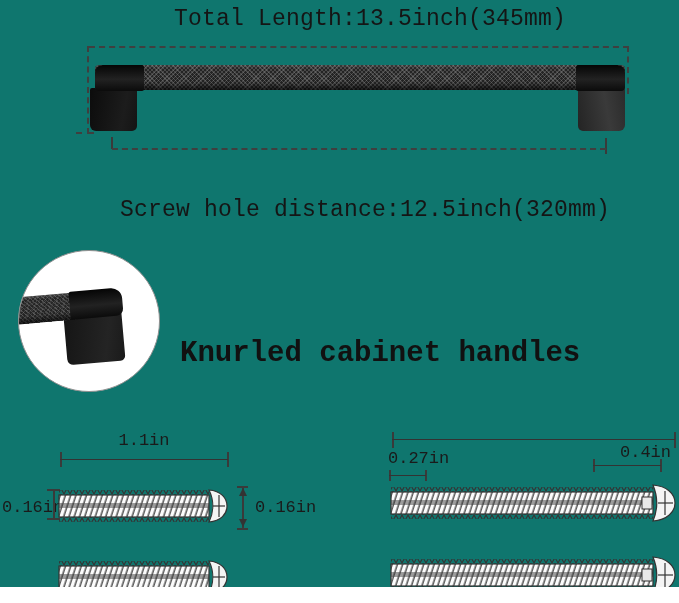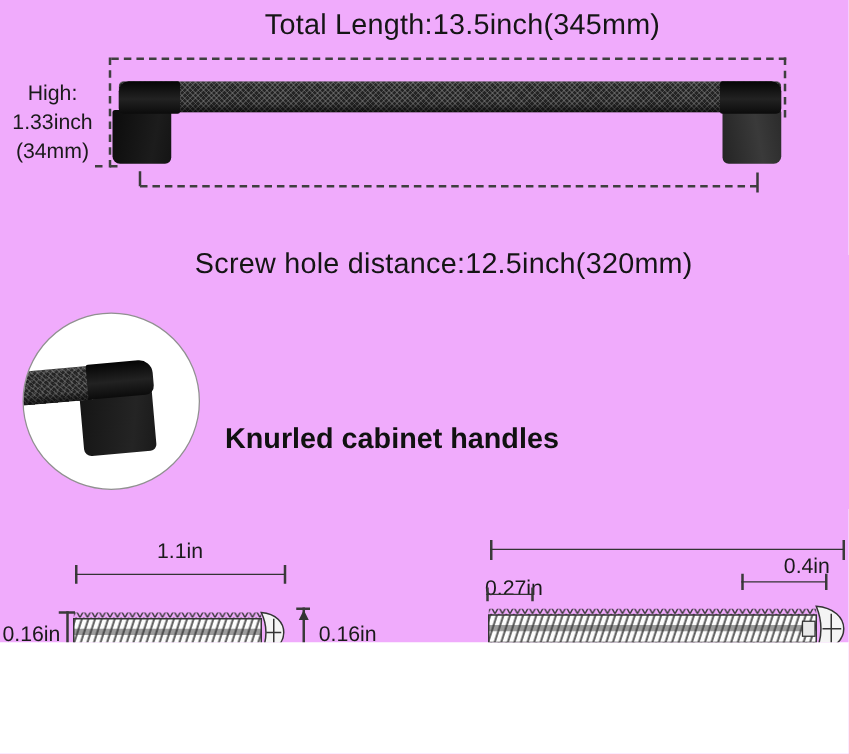--- a/index.html
+++ b/index.html
@@ -1,24 +1,24 @@
 <!DOCTYPE html>
 <html><head>
 <meta charset="utf-8">
 <style>
   html,body{margin:0;padding:0;background:#fff;}
   #stage{
-    position:relative; width:679px; height:514px; background:#f0abfc;
-    font-family:Liberation Sans, sans-serif; color:#111;
+    position:relative; width:679px; height:587px; background:#0f766e;
+    font-family:Liberation Mono, monospace; color:#111;
     overflow:hidden;
   }
   .abs{position:absolute;}
   .big-label{font-size:23px; letter-spacing:.2px; color:#151515; white-space:nowrap;}
   .small-label{font-size:17px; color:#1a1a1a; white-space:nowrap;}
-  .heading{font-size:23px; font-weight:bold; color:#111; white-space:nowrap;}
+  .heading{font-size:29px; font-weight:bold; color:#111; white-space:nowrap;}
   .center{text-align:center;}
 
   
   .dash-h{border-top:2px dashed #3f3f3f; height:0;}
   .dash-v{border-left:2px dashed #3f3f3f; width:0;}
   .tick-v{width:2px; background:#3a3a3a;}
   .tick-h{height:2px; background:#3a3a3a;}
   .dim-line{height:0; border-top:1.6px solid #333;}
 
   
@@ -60,25 +60,20 @@
     </defs>
   </svg>
 
   <div class="abs big-label center" style="left:160px; top:6px; width:420px;">Total Length:13.5inch(345mm)</div>
 
   <div class="abs dash-h" style="left:89px; top:46px; width:540px;"></div>
   <div class="abs dash-v" style="left:87px; top:46px; height:88px;"></div>
   <div class="abs dash-v" style="left:627px; top:46px; height:48px;"></div>
   <div class="abs dash-h" style="left:76px; top:132px; width:18px;"></div>
 
-  <div class="abs small-label center" style="left:0px; top:63px; width:84px; line-height:23px;">
-    <div>High:</div>
-    <div>1.33inch</div>
-    <div>(34mm)</div>
-  </div>
 
   <div class="abs foot-l" style="left:90px; top:88px; width:47px; height:43px;"></div>
   <div class="abs foot-r" style="left:578px; top:88px; width:47px; height:43px;"></div>
   <div class="abs knurl" style="left:95px; top:65px; width:530px; height:25px; border-radius:4px;"></div>
   <div class="abs cap" style="left:95px; top:64.5px; width:49px; height:26px; border-radius:8px 2px 2px 4px;"></div>
   <div class="abs cap" style="left:576px; top:64.5px; width:49px; height:26px; border-radius:2px 8px 4px 2px;"></div>
 
   <div class="abs tick-v" style="left:111px; top:137px; height:12px;"></div>
   <div class="abs tick-v" style="left:605px; top:138px; height:16px;"></div>
   <div class="abs dash-h" style="left:112px; top:148px; width:494px;"></div>
@@ -127,21 +122,21 @@
     <rect x="1" y="21" width="150" height="5" fill="#3c3c3c" opacity="0.5"></rect>
     <path d="M151,8 C163,9 169,16 169,24 C169,32 163,39 151,40 C156,30 156,18 151,8 Z" fill="#f4f4f4" stroke="#333" stroke-width="1.2"></path>
     <line x1="161" y1="13" x2="161" y2="35" stroke="#333" stroke-width="1.2"></line>
     <line x1="155" y1="24" x2="167" y2="24" stroke="#333" stroke-width="1.2"></line>
   </svg>
 
   <div class="abs tick-v" style="left:392px; top:432px; height:16px;"></div>
   <div class="abs tick-v" style="left:674px; top:432px; height:16px;"></div>
   <div class="abs dim-line" style="left:392px; top:439px; width:283px;"></div>
 
-  <div class="abs small-label" style="left:388px; top:461px;">0.27in</div>
+  <div class="abs small-label" style="left:388px; top:449px;">0.27in</div>
   <div class="abs tick-v" style="left:389px; top:470px; height:11px;"></div>
   <div class="abs tick-v" style="left:425px; top:470px; height:11px;"></div>
   <div class="abs dim-line" style="left:389px; top:475px; width:37px;"></div>
 
   <div class="abs small-label center" style="left:612px; top:443px; width:67px;">0.4in</div>
   <div class="abs tick-v" style="left:593px; top:459px; height:13px;"></div>
   <div class="abs tick-v" style="left:660px; top:459px; height:13px;"></div>
   <div class="abs dim-line" style="left:593px; top:465px; width:68px;"></div>
 
   <svg class="abs" style="left:390px; top:479px;" width="288" height="48" viewBox="0 0 288 48">

